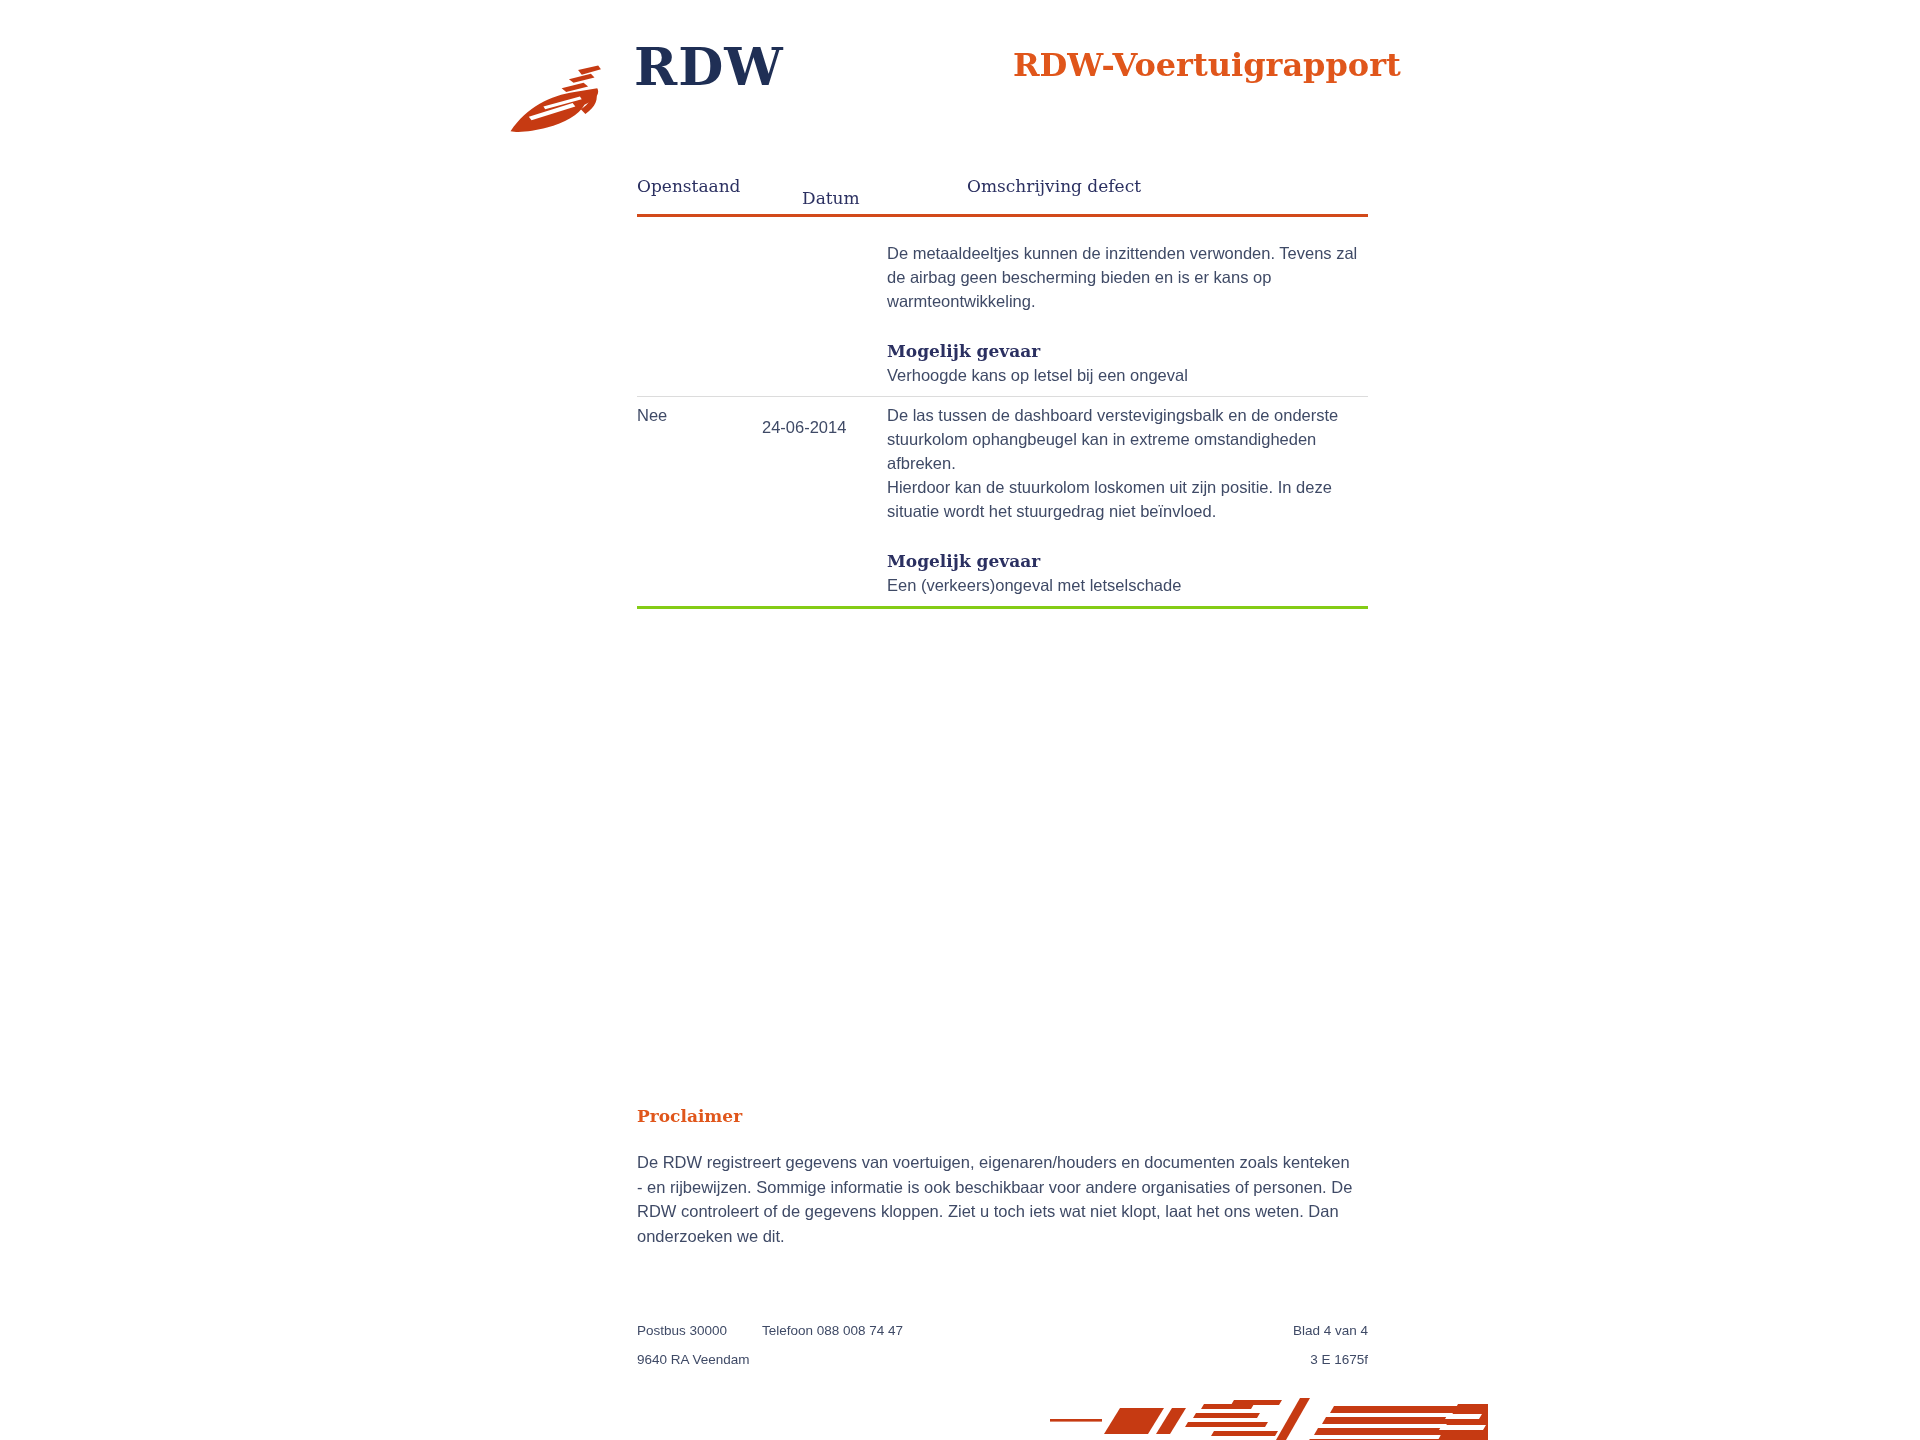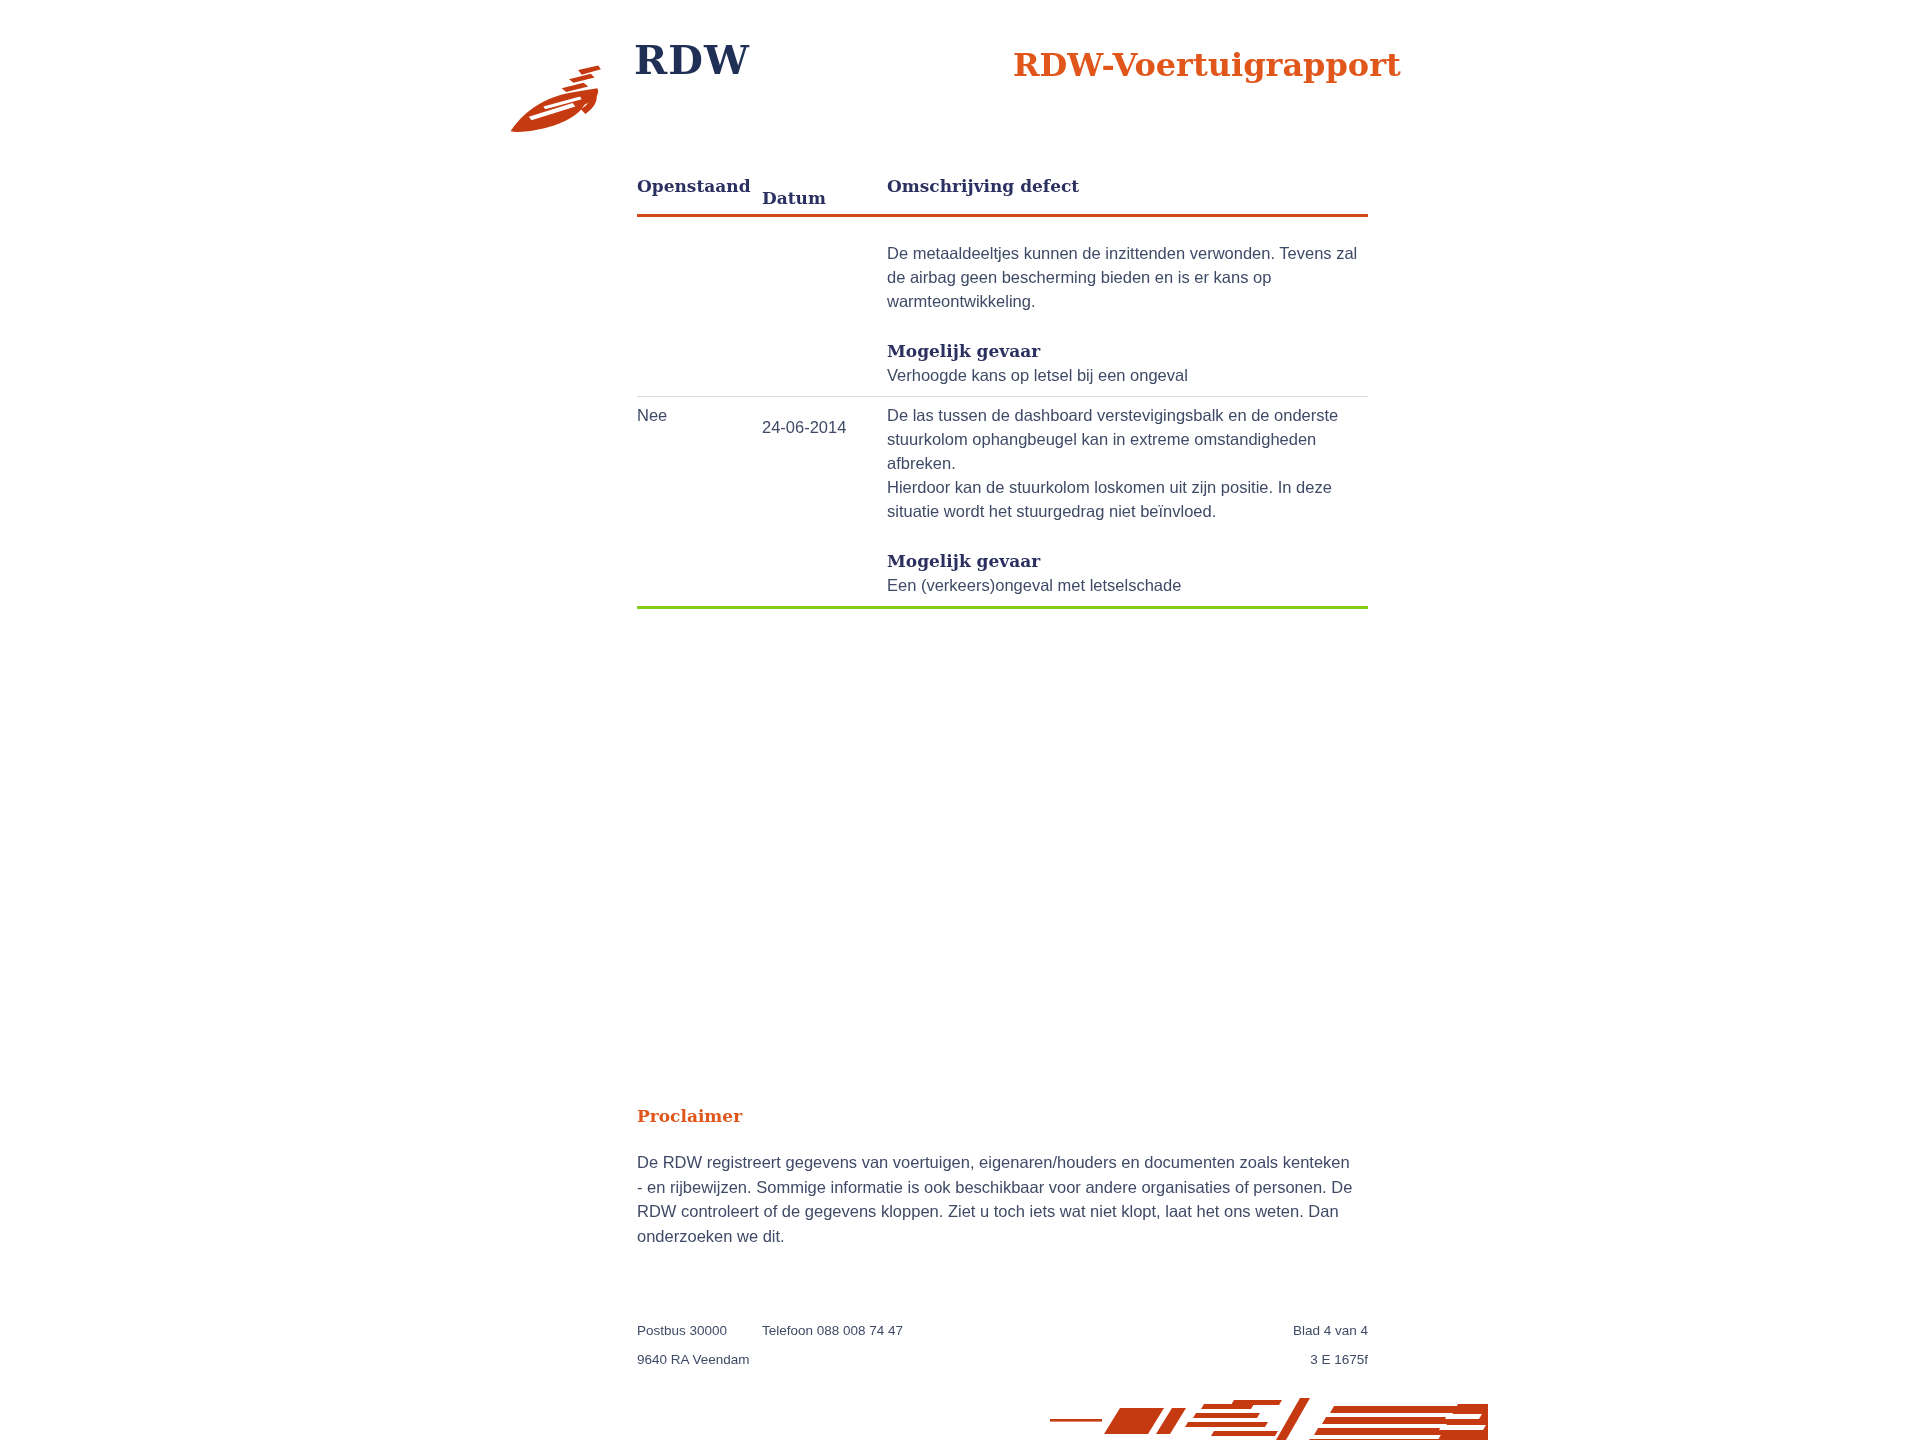--- a/index.html
+++ b/index.html
@@ -10,21 +10,21 @@
     font-family: "Liberation Sans", sans-serif;
   }
   .abs { position: absolute; }
   .page { position: relative; width: 1920px; height: 1440px; background: #fff; }
 
   
   .logo-feather { left: 498px; top: 50px; width: 120px; height: 84px; }
   .wordmark {
     left: 634px; top: 36px;
     font-family: "DejaVu Serif", "Liberation Serif", serif;
-    font-weight: 700; font-size: 40px; letter-spacing: 1px;
+    font-weight: 700; font-size: 52px; letter-spacing: 1px;
     color: #1f2f55;
   }
   .doc-title {
     left: 1013px; top: 46px;
     font-family: "DejaVu Serif", "Liberation Serif", serif;
     font-weight: 700; font-size: 32px;
     color: #e0561b;
   }
   .meta-row { left: 1013px; top: 108px; display: flex; }
   .meta-col { width: 157px; }
@@ -32,23 +32,24 @@
     font-family: "DejaVu Serif", "Liberation Serif", serif;
     font-weight: 700; font-size: 17px; color: #2b3061;
   }
   .meta-value { margin-top: 7px; font-size: 16.5px; color: #3f4a66; }
 
   
   .table { left: 637px; top: 176px; width: 731px; }
   .thead {
     display: flex;
     font-family: "DejaVu Serif", "Liberation Serif", serif;
-    font-weight: 700; font-size: 17px; color: #2b3061;
+    font-weight: 400; font-size: 17px; color: #2b3061;
     padding-bottom: 6px;
     border-bottom: 3px solid #d2491a;
+    gap: 40px;
   }
   .col-open  { width: 125px; flex: 0 0 auto; }
   .col-date  { width: 125px; flex: 0 0 auto; margin-top: 12px; }
   .col-desc  { flex: 1 1 auto; max-width: 481px; }
   .trow { display: flex; font-size: 16.5px; color: #3f4a66; line-height: 24px; }
   .trow-1 { padding-top: 24px; padding-bottom: 9px; }
   .trow-2 { border-top: 1px solid #dcdcdc; padding-top: 6px; padding-bottom: 9px; }
   .table-end-rule { border-bottom: 3px solid #84cc16; }
   .sec-heading {
     font-family: "DejaVu Serif", "Liberation Serif", serif;

